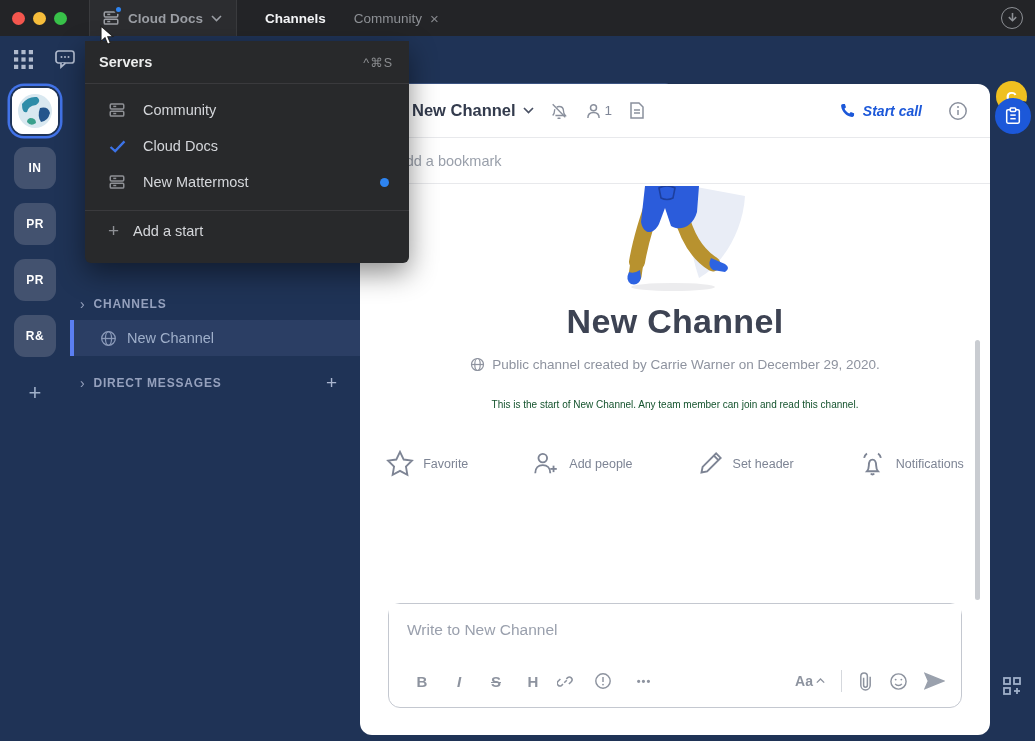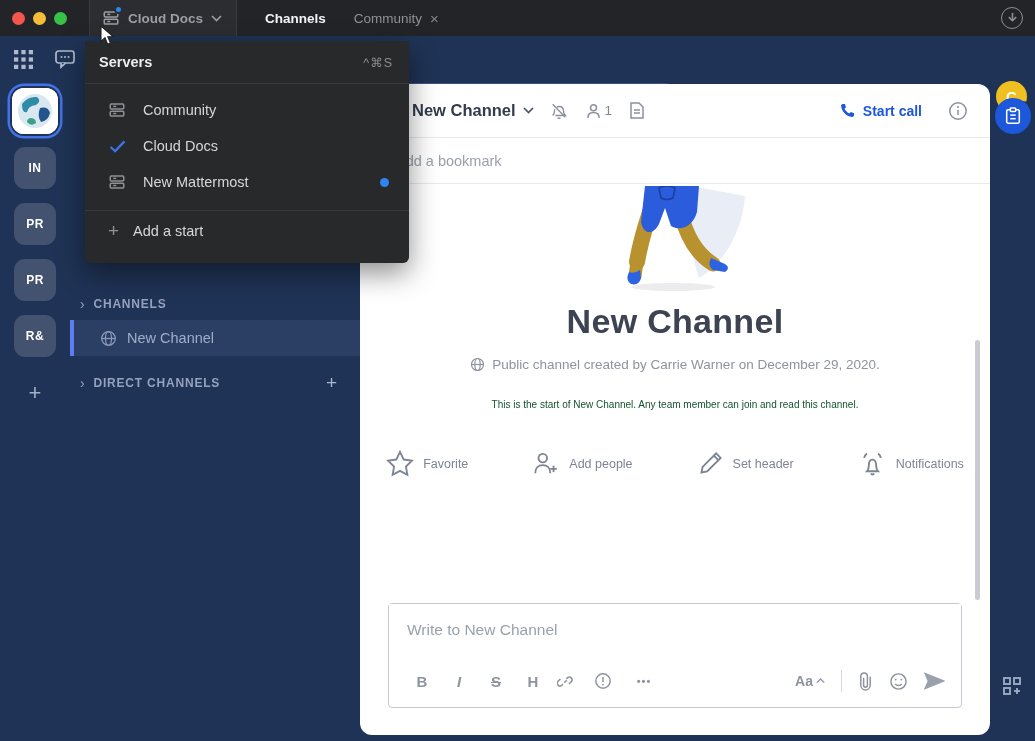--- a/index.html
+++ b/index.html
@@ -43,34 +43,34 @@
   .channel-row .bar { position:absolute; left:0; top:0; width:4px; height:36px; background:#5b7ff2; }
   .channel-row .glyph { margin:0 10px 0 30px; display:flex; }
 
   
   .main { position:absolute; left:360px; top:84px; width:630px; height:651px; background:#ffffff; border-radius:0 12px 12px 12px; overflow:hidden; }
   .ch-header { position:relative; height:54px; border-bottom:1px solid #e8e9ec; display:flex; align-items:center; padding:0 22px 0 52px; }
   .ch-title { color:#333b4d; font-size:16.5px; font-weight:700; }
   .ch-left-icons { display:flex; align-items:center; gap:18px; margin-left:16px; color:#7f8697; }
   .members { display:flex; align-items:center; gap:4px; color:#7f8697; font-size:13.5px; }
   .ch-right { margin-left:auto; display:flex; align-items:center; gap:26px; }
-  .start-call { display:flex; align-items:center; gap:8px; color:#1c58d9; font-size:14px; font-weight:600; }
+  .start-call { display:flex; align-items:center; gap:8px; color:#1c58d9; font-size:14px; font-weight:600;font-style:italic; }
   .bookmark-bar { height:46px; border-bottom:1px solid #e8e9ec; display:flex; align-items:center; padding-left:36px; color:#9aa0ab; font-size:14.5px; }
 
   .intro { text-align:center; padding-top:2px; }
   .illus { height:108px; display:flex; justify-content:center; }
   .intro-title { margin-top:8px; color:#3d4353; font-size:34px; font-weight:600; letter-spacing:.3px; }
   .byline { margin-top:16px; display:flex; align-items:center; justify-content:center; gap:7px; color:#8e939f; font-size:13.5px; }
   .desc { margin:22px auto 0; width:540px; color:#14532d; font-size:10px; line-height:22px; }
   .actions { margin-top:34px; display:flex; justify-content:center; gap:64px; }
   .action { display:flex; flex-direction:row; align-items:center; gap:9px; color:#7d8494; font-size:12.5px; }
 
   .scrollbar { position:absolute; right:10px; top:256px; width:5px; height:260px; background:#c9ccd1; border-radius:3px; }
 
-  .composer { position:absolute; left:28px; right:28px; top:519px; height:105px; border:1px solid #c4c8d0; border-radius:4px; background:#fff; }
+  .composer { position:absolute; left:28px; right:28px; top:519px; height:105px; border:1px solid #c4c8d0; border-radius:12px; background:#fff; }
   .composer textarea { width:100%; height:46px; border:none; outline:none; resize:none; padding:17px 18px 0; font-family:"Liberation Sans",sans-serif; font-size:15.5px; color:#3f4453; }
   .composer textarea::placeholder { color:#9aa0ad; }
   .comp-toolbar { position:absolute; left:0; right:0; bottom:10px; height:32px; display:flex; align-items:center; padding:0 16px 0 20px; color:#8d939f; }
   .fmt { width:26px; text-align:center; font-size:15px; font-weight:700; }
   .fmt.italic { font-style:italic; }
   .fmt.strike { text-decoration:line-through; }
   .comp-left { display:flex; align-items:center; gap:11px; }
   .comp-right { margin-left:auto; display:flex; align-items:center; gap:16px; }
   .vdiv { width:1px; height:22px; background:#d5d8dd; }
   .aa { font-size:14px; font-weight:600; color:#8d939f; display:flex; align-items:center; gap:3px; }
@@ -232,21 +232,21 @@
         <svg width="17" height="17" viewBox="0 0 20 20" fill="none" stroke="#8a99b8" stroke-width="1.5">
           <circle cx="10" cy="10" r="8"></circle>
             <ellipse cx="10" cy="10" rx="3.6" ry="8"></ellipse>
             <line x1="2" y1="10" x2="18" y2="10"></line>
         </svg>
       </span>
       <span>New Channel</span>
     </div>
     <div class="section-head" style="top:288px;">
       <span class="chev">›</span>
-      <span>DIRECT CHANNELS</span>
+      <span>DIRECT MESSAGES</span>
       <span class="plus">+</span>
     </div>
   </div>
 
   <div class="main">
 
     <div class="ch-header">
       <span class="ch-title">New Channel</span>
       <span style="margin-left:7px;">
         <svg width="11" height="7" viewBox="0 0 11 7" fill="none" stroke="#4a5164" stroke-width="1.7">

